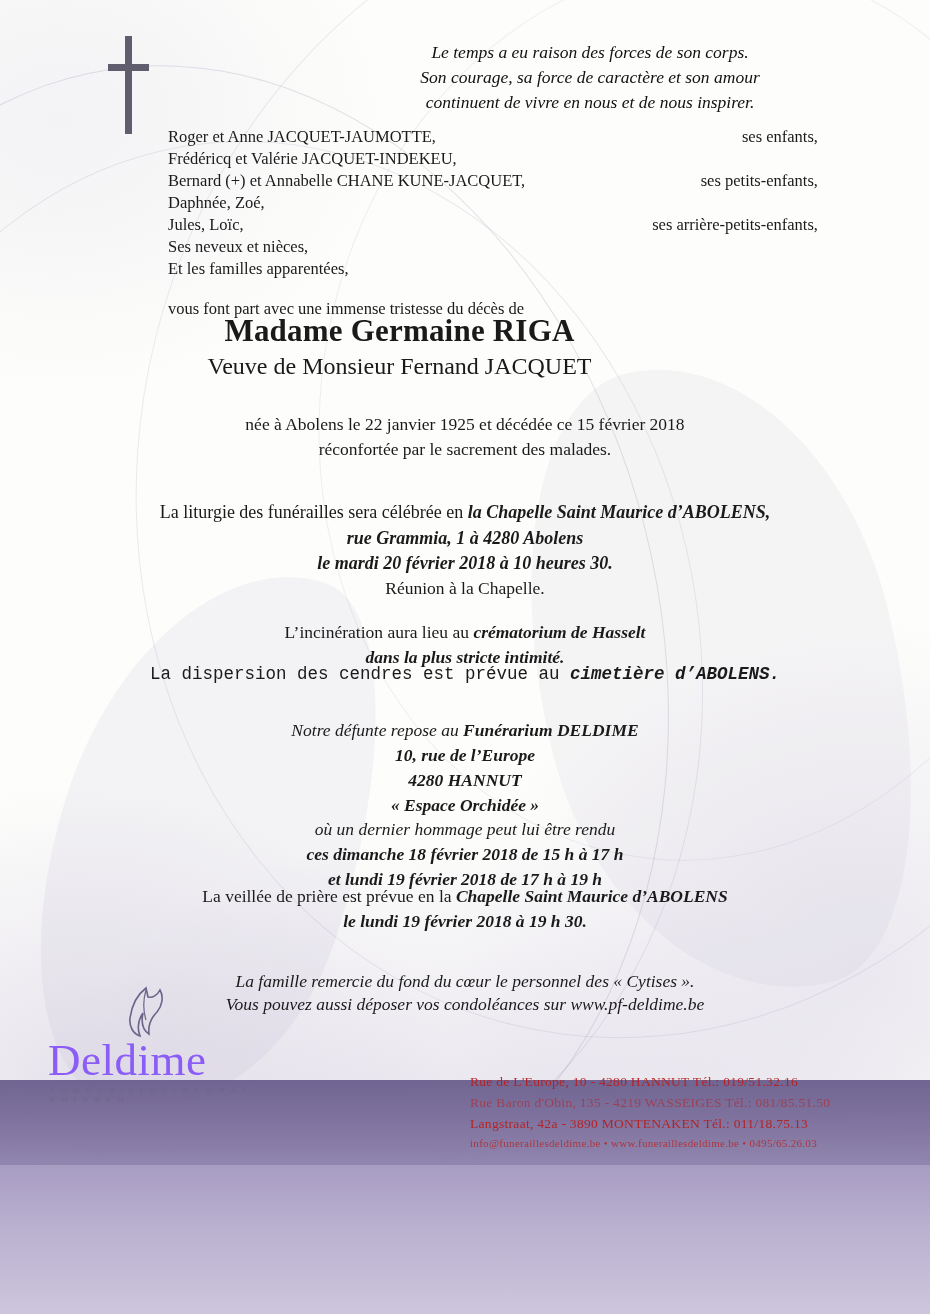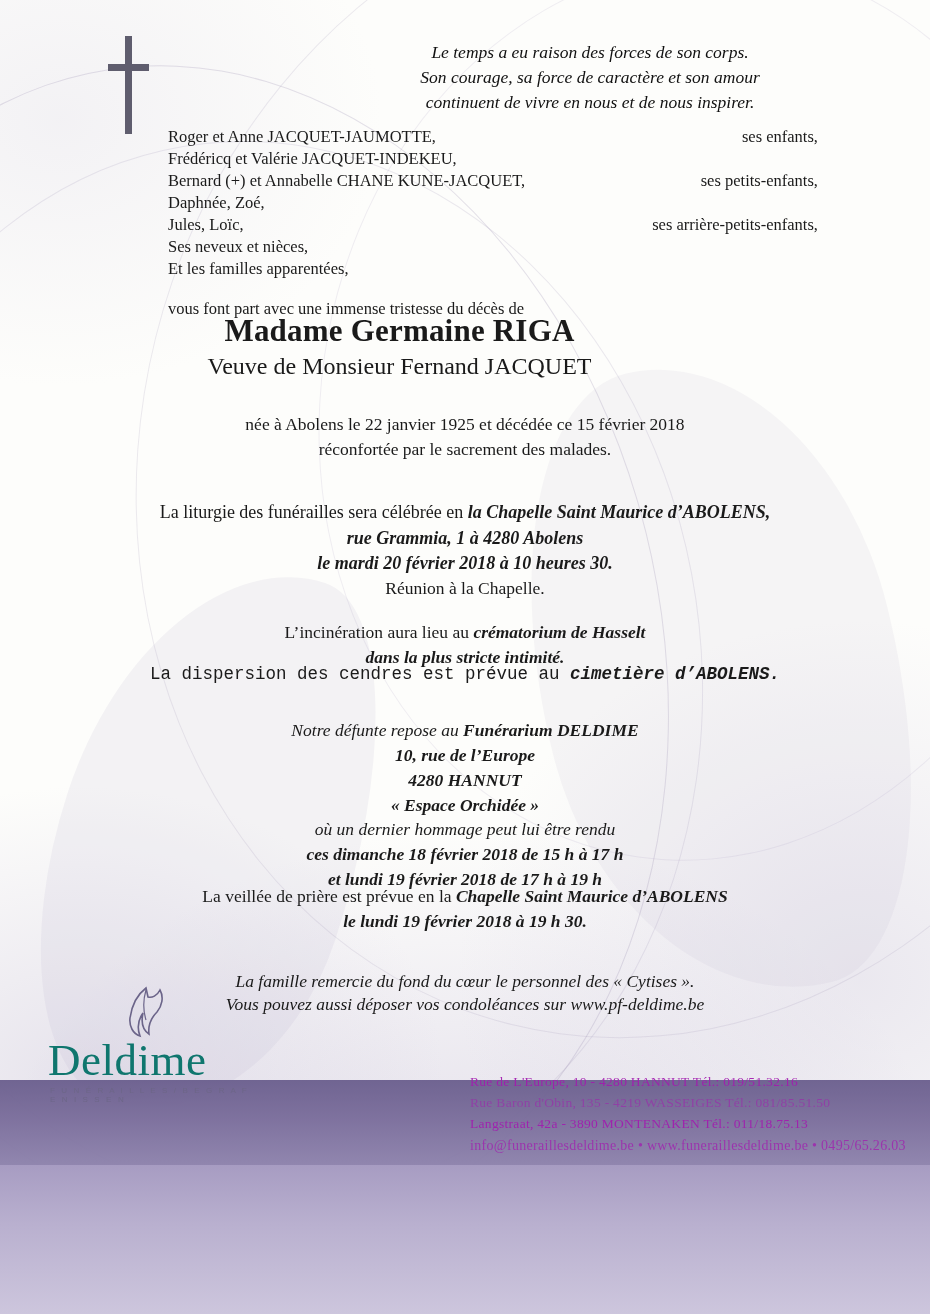--- a/index.html
+++ b/index.html
@@ -169,29 +169,29 @@
     top: 1165px;
     width: 930px;
     height: 149px;
     background: linear-gradient(180deg, #a79cc2 0%, #b9b0cf 40%, #cdc6dd 100%);
   }
   .footer-text {
     position: absolute;
     left: 470px;
     top: 1072px;
     width: 450px;
-    color: #a21caf;
+    color: #b91c1c;
     font-size: 13.5px;
     line-height: 1.55;
     letter-spacing: 0.3px;
     z-index: 5;
   }
   .footer-text .ft-row { white-space: nowrap; opacity: 0.92; }
   .footer-text .ft-row.faded { opacity: 0.55; }
-  .footer-text .ft-mail { font-size: 14px; opacity: 0.75; }
+  .footer-text .ft-mail { font-size: 11px; opacity: 0.75; }
 
   
   .logo {
     position: absolute;
     left: 48px;
     top: 986px;
     width: 210px;
     z-index: 6;
   }
   .logo-bird {
@@ -200,21 +200,21 @@
     top: -2px;
     width: 60px;
     height: 56px;
   }
   .logo-word {
     position: absolute;
     left: 0;
     top: 48px;
     font-size: 45px;
     font-family: "Liberation Serif", serif;
-    color: #0f766e;
+    color: #8b5cf6;
     letter-spacing: 0.5px;
   }
   .logo-sub {
     position: absolute;
     left: 2px;
     top: 100px;
     font-size: 8px;
     letter-spacing: 2.1px;
     color: #6d6688;
     font-family: "Liberation Sans", sans-serif;

